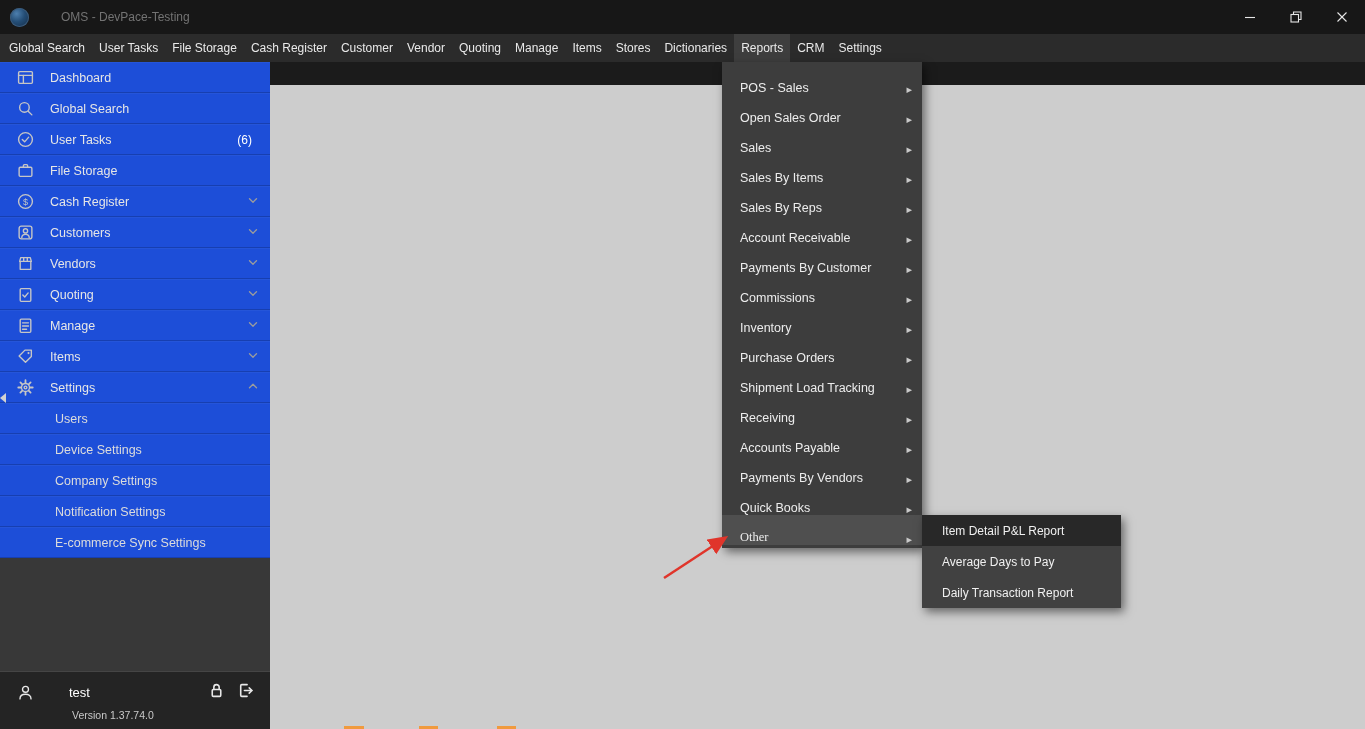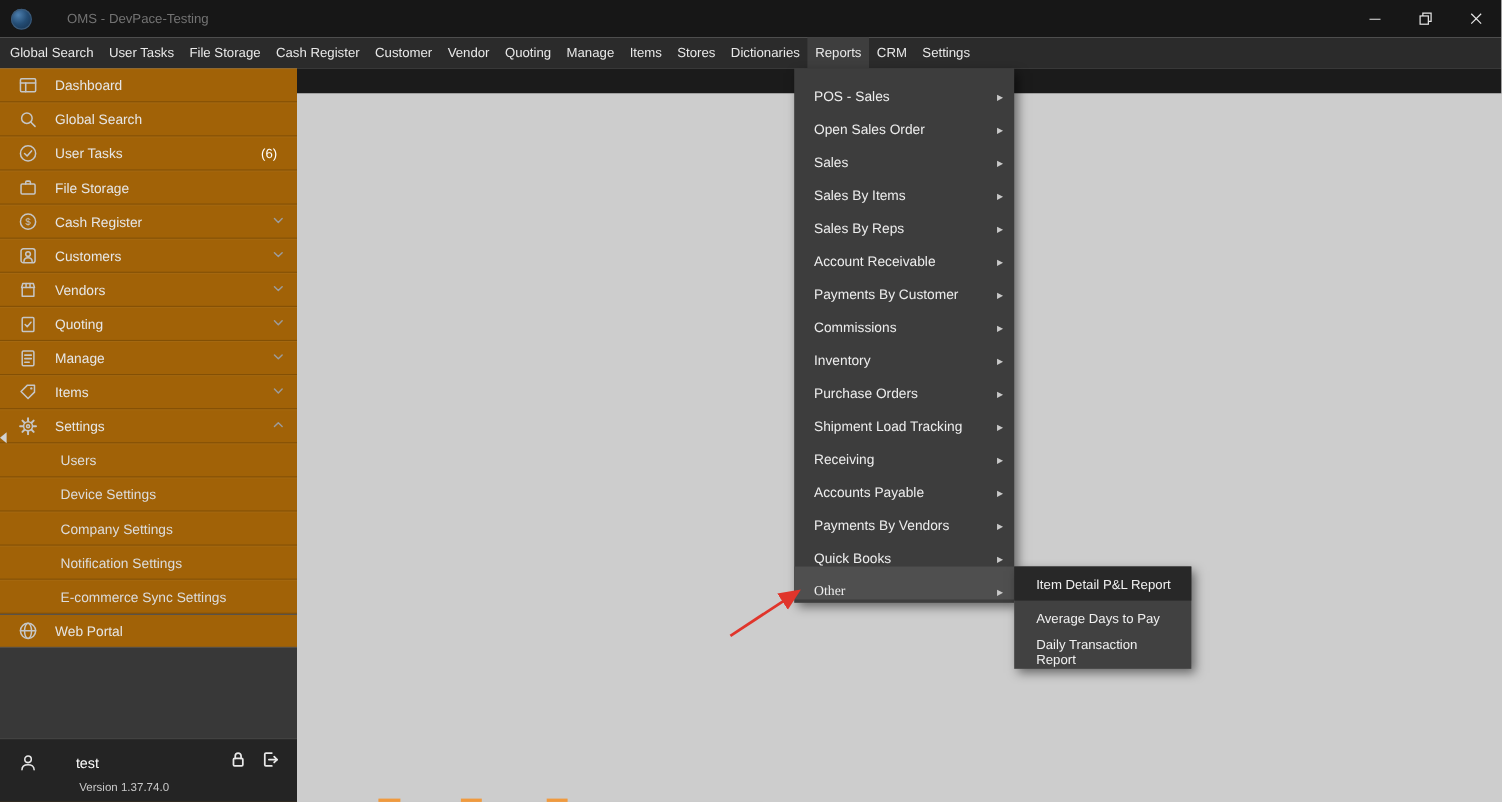--- a/index.html
+++ b/index.html
@@ -22,21 +22,21 @@
 
   
   .menubar{height:28px;background:#2b2b2b;display:flex;align-items:stretch;padding-left:2px;position:relative;z-index:4;}
   .mb-item{padding:0 7px;display:flex;align-items:center;color:#e9e9e9;font-size:12px;white-space:nowrap;}
   .mb-item.active{background:#3e3e3e;}
 
   
   .layout{display:flex;height:667px;position:relative;}
 
   
-  .sidebar{width:270px;flex:0 0 270px;background:#a16207;display:flex;flex-direction:column;position:relative;z-index:2;}
+  .sidebar{width:270px;flex:0 0 270px;background:#1d4ed8;display:flex;flex-direction:column;position:relative;z-index:2;}
   .sb-item{height:31px;box-sizing:border-box;display:flex;align-items:center;padding:0 10px 0 16px;
     color:#e6e6e6;font-size:12.5px;border-top:1px solid rgba(255,255,255,0.04);
     border-bottom:1px solid rgba(0,0,0,0.18);}
   .sb-icon{width:18px;height:18px;margin-right:16px;display:flex;align-items:center;justify-content:center;flex:0 0 auto;}
   .ic{width:17px;height:17px;stroke:#c6c6c6;fill:none;stroke-width:1.3;stroke-linecap:round;stroke-linejoin:round;}
   .sb-label{flex:1;}
   .sb-badge{color:#ffffff;margin-right:8px;font-size:12px;}
   .chev{width:14px;height:14px;stroke:#9c9c9c;fill:none;stroke-width:1.5;stroke-linecap:round;stroke-linejoin:round;}
   .sb-sub{padding-left:55px;color:#dcdcdc;}
   .sb-webportal{border-top:1px solid #525252;border-bottom:1px solid #525252;}
@@ -57,21 +57,21 @@
 
   
   .dropdown{position:absolute;left:722px;top:62px;width:200px;background:#3d3d3d;padding:3px 0;
     box-shadow:3px 4px 9px rgba(0,0,0,0.5);z-index:5;}
   .dd-item{height:30px;box-sizing:border-box;display:flex;align-items:flex-end;padding:0 10px 0 18px;
     color:#ededed;font-size:12.5px;}
   .dd-item.hl{background:#4f4f4f;font-family:Liberation Serif, serif;}
   .dd-arrow{margin-left:auto;color:#c9c9c9;font-size:11px;line-height:1;}
 
   
-  .submenu{position:absolute;left:922px;top:515px;width:161px;background:#414141;
+  .submenu{position:absolute;left:922px;top:515px;width:199px;background:#414141;
     box-shadow:3px 4px 9px rgba(0,0,0,0.5);z-index:6;}
   .sm-item{height:31px;box-sizing:border-box;display:flex;align-items:center;padding:0 12px 0 20px;
     color:#f0f0f0;font-size:12px;}
   .sm-item.hl{background:#282828;}
 
   
   .annot{position:absolute;left:0;top:0;width:1365px;height:729px;pointer-events:none;z-index:10;}
   .orange-mark{position:absolute;bottom:0;height:3px;background:#f09a3e;z-index:3;}
 </style>
 </head>
@@ -262,30 +262,20 @@
               <polyline points="4,10 8,6 12,10"></polyline>
             </svg></span>
       </div>
 
       <div class="sb-item sb-sub">Users</div>
       <div class="sb-item sb-sub">Device Settings</div>
       <div class="sb-item sb-sub">Company Settings</div>
       <div class="sb-item sb-sub">Notification Settings</div>
       <div class="sb-item sb-sub">E-commerce Sync Settings</div>
 
-      <div class="sb-item sb-webportal">
-        <span class="sb-icon">
-          <svg class="ic" viewBox="0 0 16 16">
-              <circle cx="8" cy="8" r="6.5"></circle>
-              <ellipse cx="8" cy="8" rx="3" ry="6.5"></ellipse>
-              <line x1="1.5" y1="8" x2="14.5" y2="8"></line>
-            </svg>
-        </span>
-        <span class="sb-label">Web Portal</span>
-      </div>
 
       <div class="sb-filler"></div>
 
       <div class="sb-footer">
         <div class="footer-row">
           <span class="sb-icon">
             <svg class="ic" viewBox="0 0 16 16" style="stroke:#e8e8e8">
                 <circle cx="8" cy="5" r="2.8"></circle>
                 <path d="M2.8 14 c0 -3 2.4 -4.4 5.2 -4.4 s5.2 1.4 5.2 4.4"></path>
               </svg>

